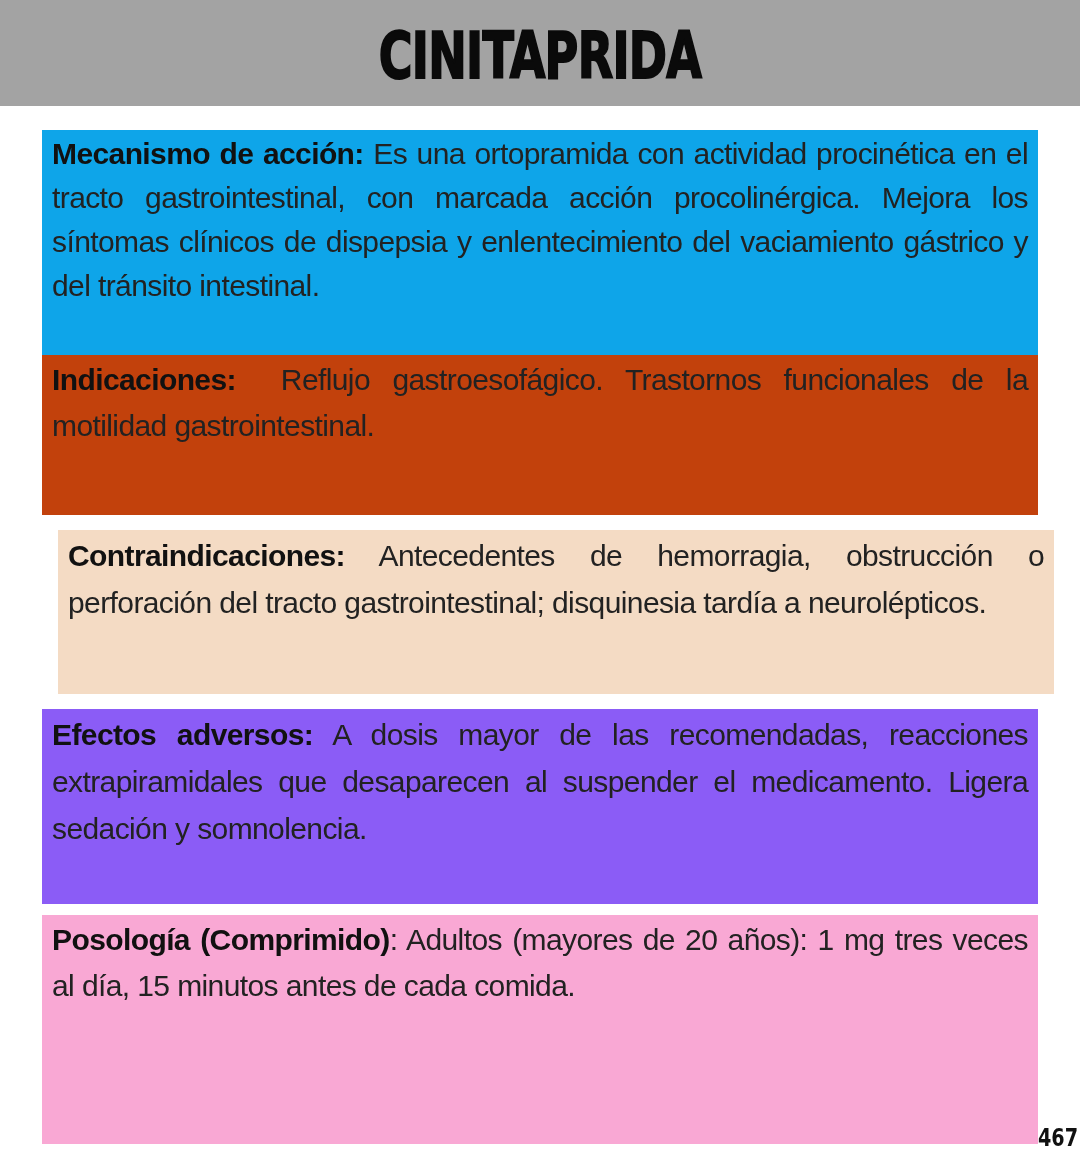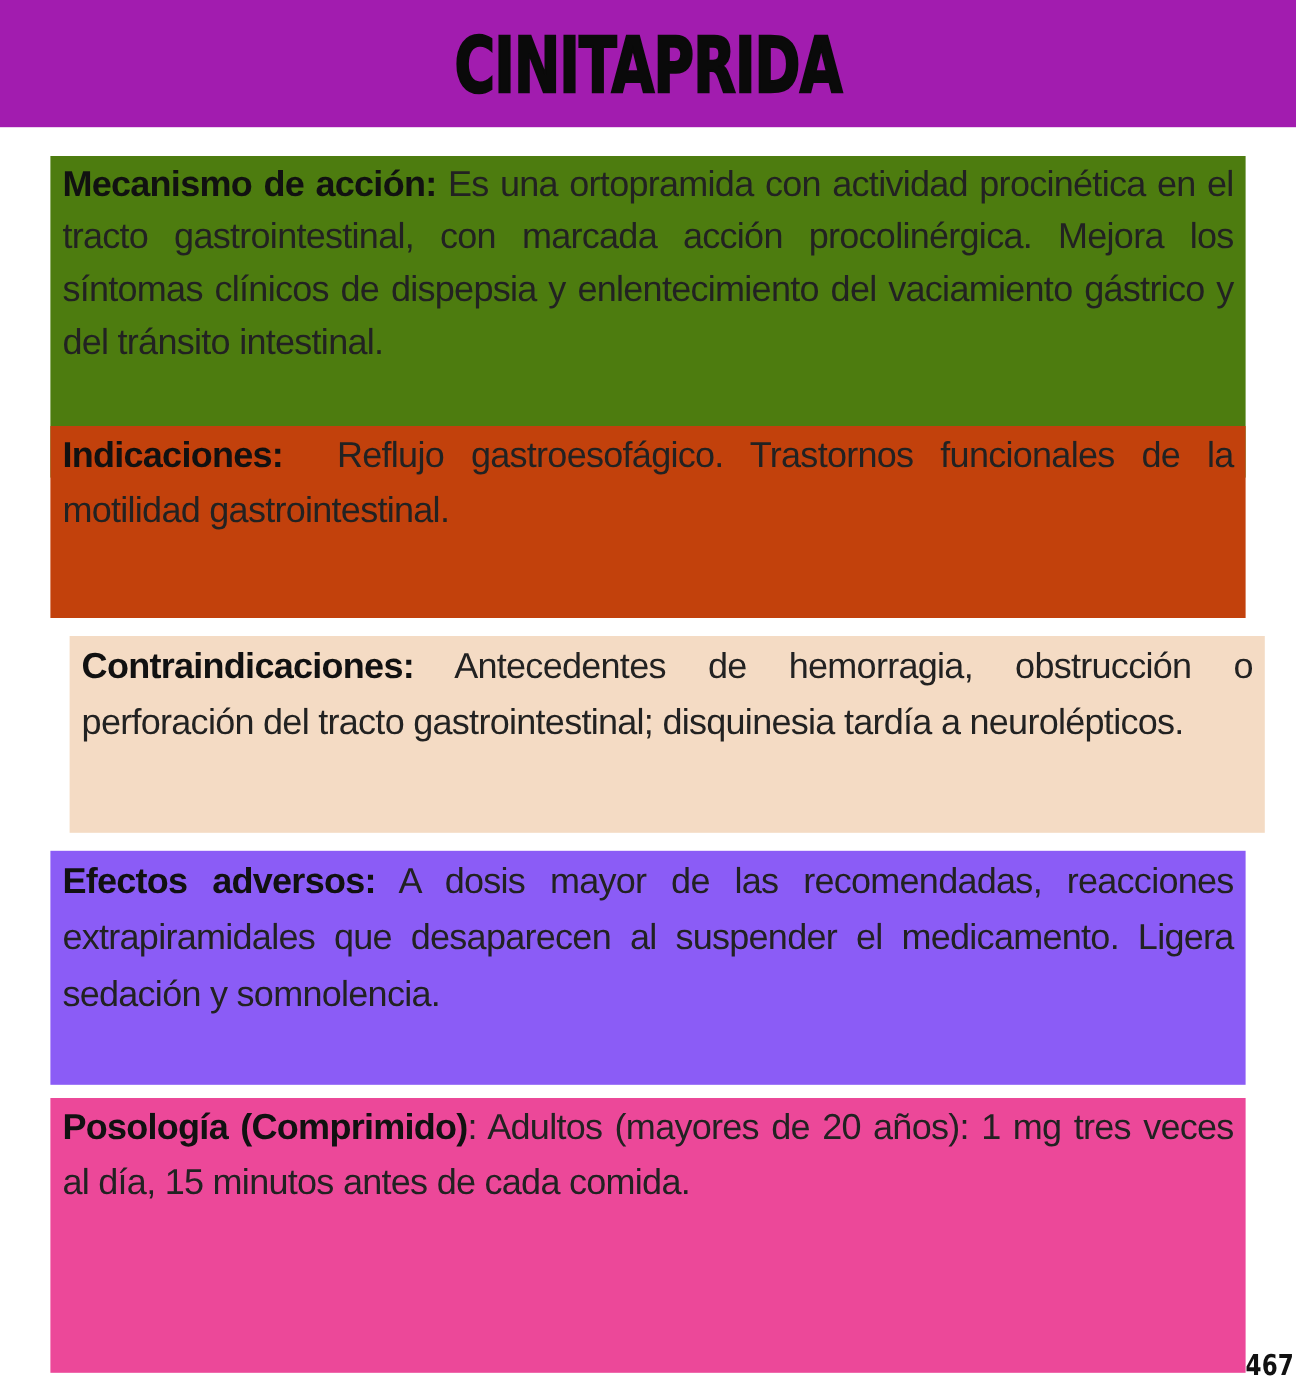--- a/index.html
+++ b/index.html
@@ -2,49 +2,49 @@
 <html><head>
   <meta charset="utf-8">
   <style>
     html, body { margin: 0; padding: 0; }
     body {
       width: 1080px; height: 1164px; background: #ffffff; position: relative; overflow: hidden;
       font-family: "Liberation Sans", sans-serif; color: #1a1a1a;
     }
     .header {
       position: absolute; left: 0; top: 0; width: 1080px; height: 106px;
-      background: #a21caf;
+      background: #a3a3a3;
       display: flex; align-items: center; justify-content: center;
     }
     .title {
       font-family: "DejaVu Sans", sans-serif;
       font-weight: 900; font-size: 64px; letter-spacing: -1px;
       color: #0a0a0a;
       transform: scaleX(0.72); transform-origin: center;
       -webkit-text-stroke: 2px #0a0a0a;
       margin-top: 6px;
     }
     .panel {
       position: absolute; left: 42px; width: 996px; box-sizing: border-box;
       padding: 2px 10px 0 10px;
     }
     .panel p {
       margin: 0; font-size: 30px; line-height: 44px; text-align: justify;
       font-family: "Liberation Sans", sans-serif; color: #222;
       letter-spacing: -0.6px;
     }
     .panel .lbl { font-weight: bold; color: #111; }
-    .p-mech { top: 130px; height: 268px; background: #4d7c0f; }
+    .p-mech { top: 130px; height: 268px; background: #0ea5e9; }
     .p-ind  { top: 355px; height: 160px; background: #c2410c; }
     .p-ind p { line-height: 46px; }
     .p-con  { top: 530px; height: 164px; background: #f4dbc4; margin-left: 16px; }
     .p-con p { line-height: 47px; }
     .p-ady  { top: 709px; height: 195px; background: #8b5cf6; }
     .p-ady p { line-height: 47px; }
-    .p-pos  { top: 915px; height: 229px; background: #ec4899; }
+    .p-pos  { top: 915px; height: 229px; background: #f9a8d4; }
     .p-pos p { line-height: 46px; }
     .pagenum {
       position: absolute; left: 1038px; top: 1124px;
       font-family: "DejaVu Sans", sans-serif; font-weight: bold; font-size: 24px;
       color: #111; transform: scaleX(0.8); transform-origin: left;
     }
   </style>
 </head>
 <body>
 

